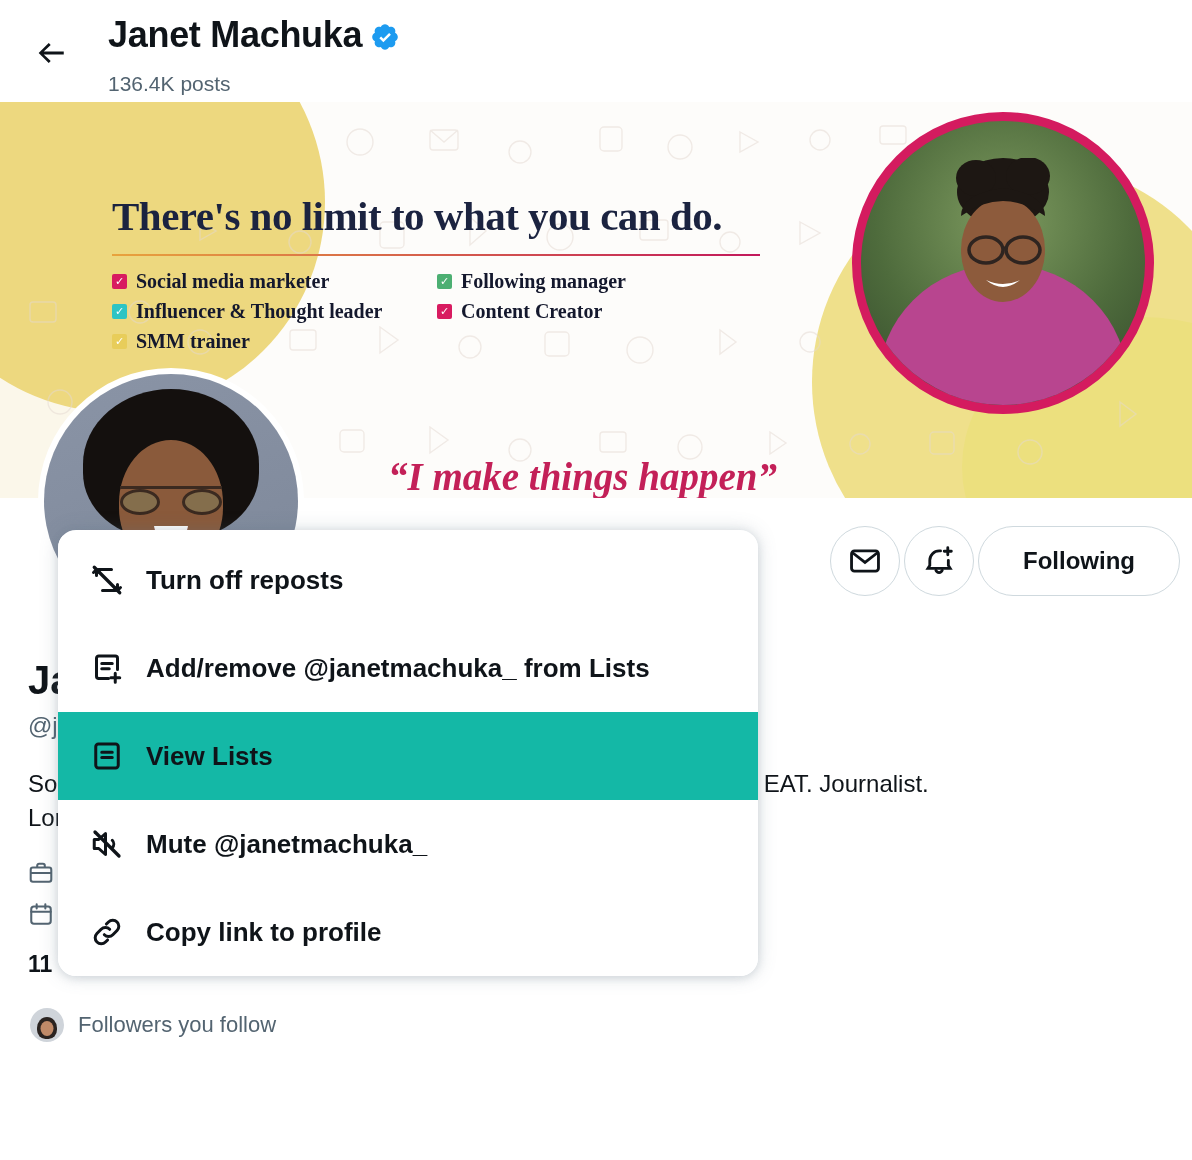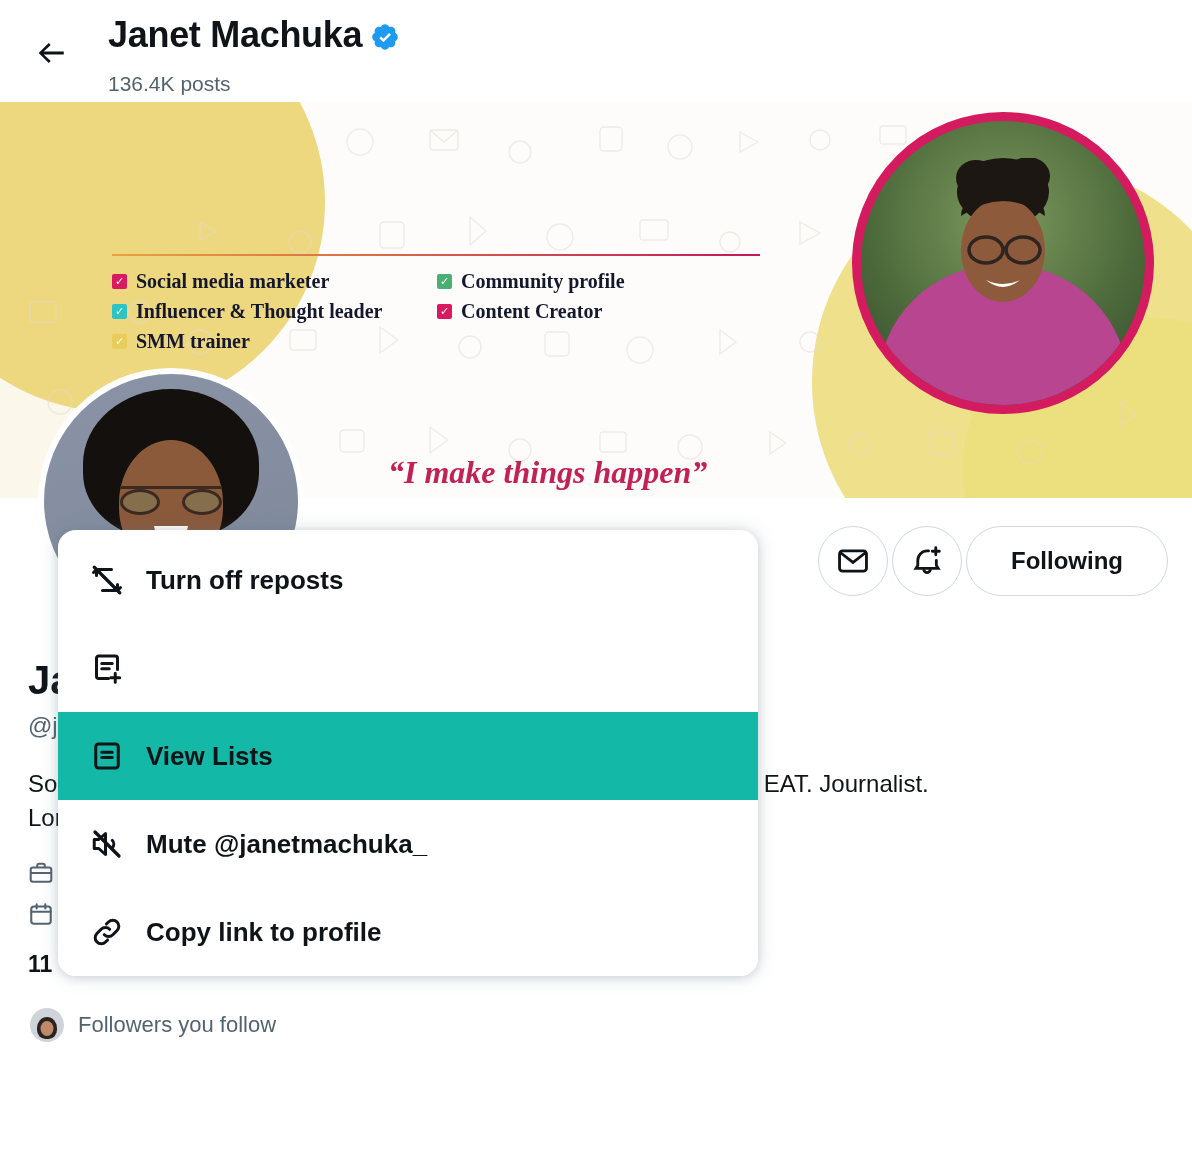--- a/index.html
+++ b/index.html
@@ -74,21 +74,21 @@
     display:flex; align-items:center; justify-content:center;
     font-size:11px; color:#fff; line-height:1; margin-right:9px;
   }
   .bl-label {
     font-family:"Liberation Serif", serif; font-weight:700;
     font-size:20px; color:#14182d; white-space:nowrap;
   }
   .banner-quote {
     position:absolute; left:388px; top:352px;
     font-family:"Liberation Serif", serif; font-style:italic; font-weight:700;
-    font-size:32px; color:#c32058; white-space:nowrap;
+    font-size:39px; color:#c32058; white-space:nowrap;
   }
 
   
   .banner-portrait {
     position:absolute; right:38px; top:10px; width:302px; height:302px;
     border-radius:50%; border:9px solid #d41b5f; overflow:hidden;
     background: radial-gradient(circle at 50% 35%, #7d9a5f 0%, #4e6b3c 55%, #32482a 100%);
   }
   .bp-face {
     position:absolute; left:50%; top:44%; transform:translate(-50%,-50%);
@@ -137,21 +137,21 @@
     width:34px; height:14px; border-radius:0 0 20px 20px; background:#fff;
     border-bottom:3px solid #8a4a48;
   }
   .av-shirt {
     position:absolute; left:50%; bottom:0; transform:translateX(-50%);
     width:208px; height:72px; border-radius:100px 100px 0 0;
     background:#6f4328;
   }
 
   .profile-actions {
-    position:absolute; right:24px; top:28px;
+    position:absolute; right:12px; top:28px;
     display:flex; align-items:center; gap:4px;
   }
   .circle-btn {
     width:70px; height:70px; border-radius:50%;
     border:1.6px solid #cfd9de; background:#fff;
     display:flex; align-items:center; justify-content:center; cursor:pointer;
   }
   .following-btn {
     min-width:202px; height:70px; border-radius:36px;
     border:1.6px solid #cfd9de; background:#fff;
@@ -297,39 +297,40 @@
         <rect x="30" y="200" width="26" height="20" rx="3"></rect>
           <circle cx="140" cy="210" r="11"></circle>
         <circle cx="1090" cy="90" r="12"></circle>
           <rect x="1120" y="160" width="24" height="22" rx="4"></rect>
         <circle cx="1060" cy="280" r="11"></circle>
           <path d="M1120 300l16 12-16 12z"></path>
       </g>
     </svg>
 
     <div class="banner-content">
+      <div class="banner-headline">There's no limit to what you can do.</div>
       <div class="banner-divider"></div>
 
       <div class="banner-list">
         <div class="bl-row">
           <span class="bl-check" style="background:#d81b60">✓</span>
           <span class="bl-label">Social media marketer</span>
         </div>
         <div class="bl-row">
           <span class="bl-check" style="background:#2ec4c4">✓</span>
           <span class="bl-label">Influencer &amp; Thought leader</span>
         </div>
         <div class="bl-row">
           <span class="bl-check" style="background:#e8cd5a">✓</span>
           <span class="bl-label">SMM trainer</span>
         </div>
         <div class="bl-col2">
           <div class="bl-row">
             <span class="bl-check" style="background:#4caf72">✓</span>
-            <span class="bl-label">Community profile</span>
+            <span class="bl-label">Following manager</span>
           </div>
           <div class="bl-row">
             <span class="bl-check" style="background:#d81b60">✓</span>
             <span class="bl-label">Content Creator</span>
           </div>
         </div>
       </div>
 
       <div class="banner-quote">“I make things happen”</div>
 
@@ -458,20 +459,21 @@
 
 
     <div class="menu-item">
       <span class="mi-icon">
         <svg width="36" height="36" viewBox="0 0 24 24" fill="none" stroke="#0f1419" stroke-width="2" stroke-linecap="round" stroke-linejoin="round">
           <path d="M19 13V5.5A1.5 1.5 0 0 0 17.5 4h-11A1.5 1.5 0 0 0 5 5.5v12A1.5 1.5 0 0 0 6.5 19H13"></path>
           <path d="M8.5 9h7M8.5 12.5h5"></path>
           <path d="M17.5 15.5v6M14.5 18.5h6"></path>
         </svg>
       </span>
+      <span class="mi-label">Add/remove @janetmachuka_ from Lists</span>
     </div>
 
     <div class="menu-item active">
       <span class="mi-icon">
         <svg width="36" height="36" viewBox="0 0 24 24" fill="none" stroke="#0f1419" stroke-width="2" stroke-linecap="round" stroke-linejoin="round">
           <rect x="4.5" y="4" width="15" height="16" rx="1.8"></rect>
           <path d="M8.5 9.5h7M8.5 13h7"></path>
         </svg>
       </span>
       <span class="mi-label">View Lists</span>

